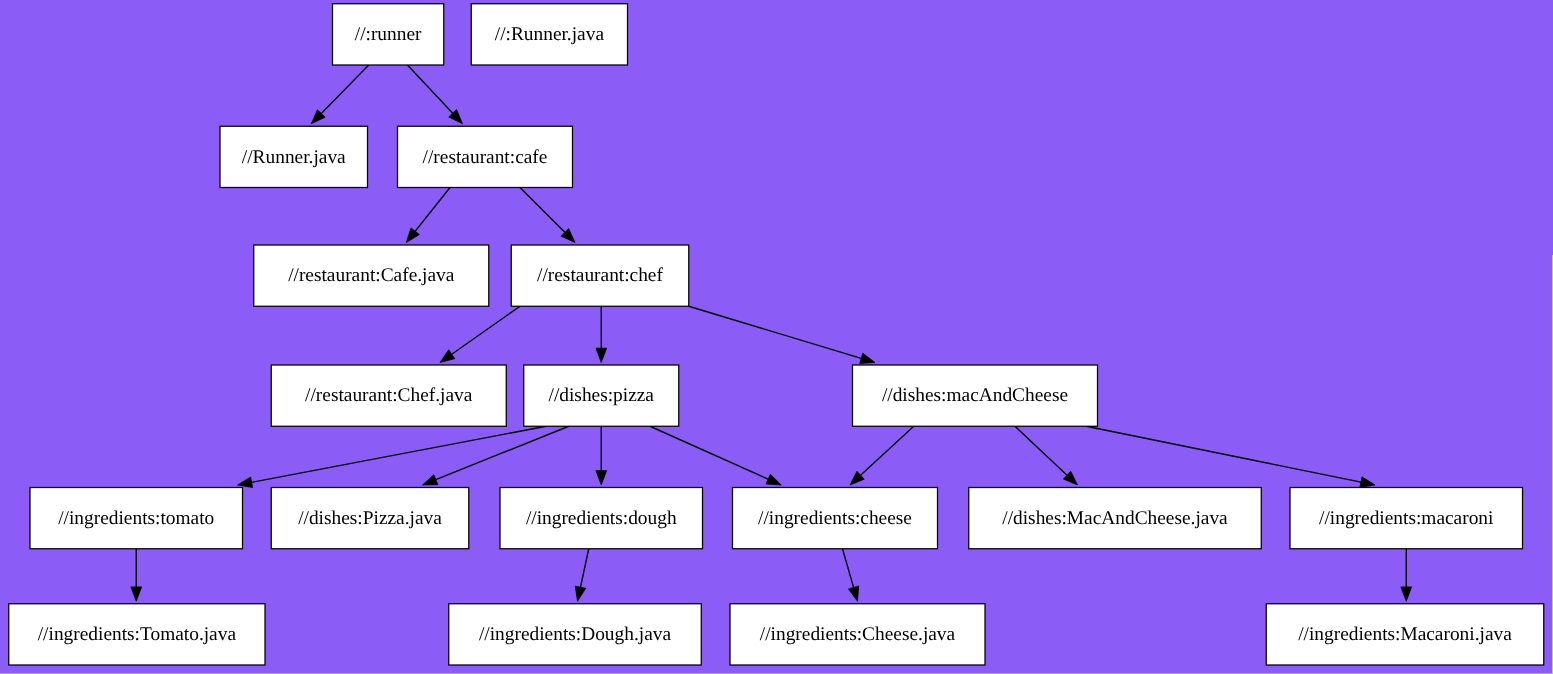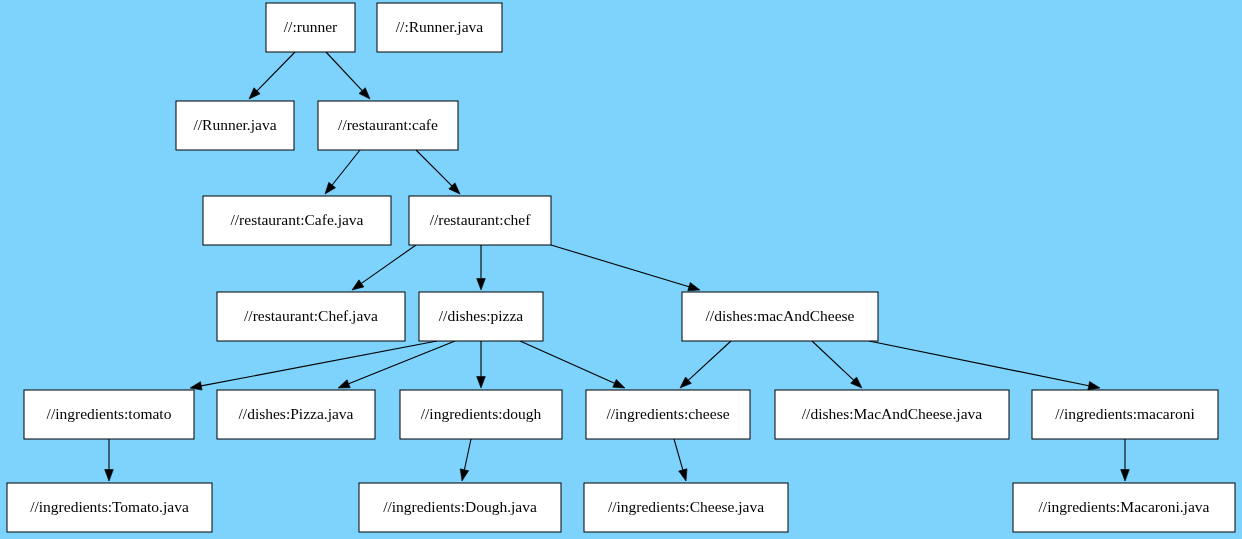--- a/index.html
+++ b/index.html
@@ -4,21 +4,21 @@
 <style>
   html, body {
     margin: 0;
     padding: 0;
     background: #ffffff;
   }
   #graph-root {
     position: relative;
     width: 1242px;
     height: 539px;
-    background: #7dd3fc;
+    background: #8b5cf6;
     font-family: "Liberation Serif", "DejaVu Serif", serif;
     overflow: hidden;
   }
   #graph-svg {
     display: block;
     width: 1242px;
     height: 539px;
   }
   .node-box {
     fill: #ffffff;

